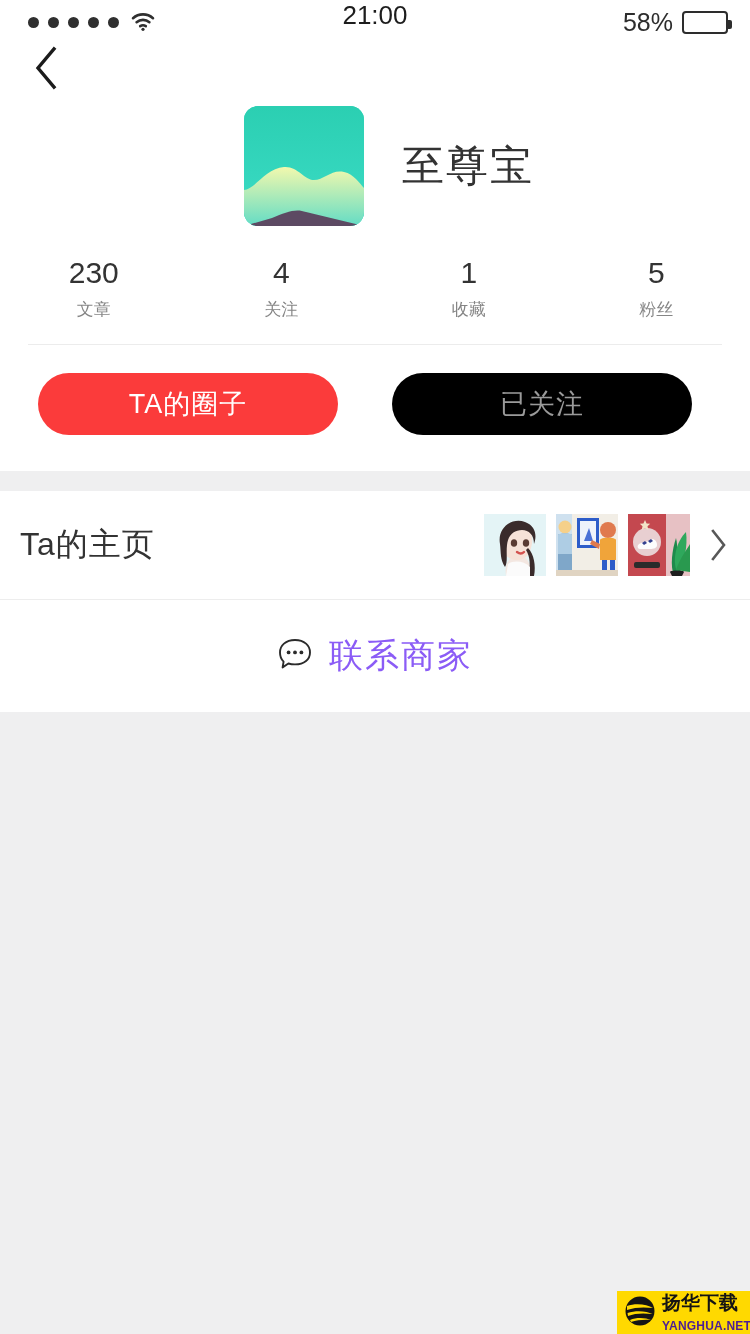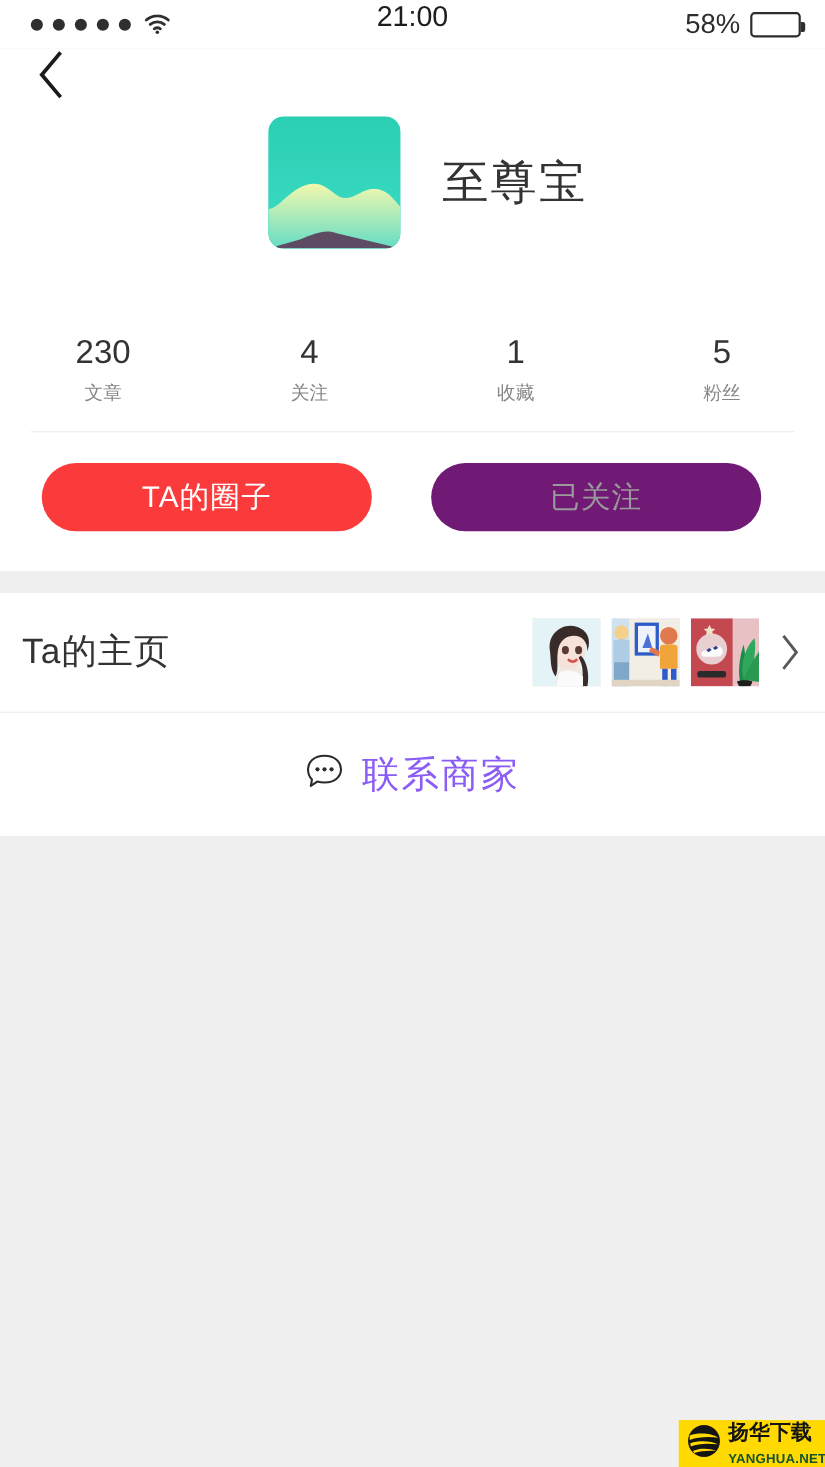--- a/index.html
+++ b/index.html
@@ -45,33 +45,33 @@
     background:#2ed3b7;
   }
   .uname{
     margin-left:38px; font-size:42px; color:#333333; letter-spacing:2px;
     line-height:1;
   }
 
   
   .stats{ display:flex; padding:30px 0 0 0; }
   .stat{ flex:1; text-align:center; }
-  .stat-num{ font-size:30px; color:#333333; line-height:1.15;margin-top:48px; }
+  .stat-num{ font-size:30px; color:#333333; line-height:1.15; }
   .stat-label{ font-size:17px; color:#858585; margin-top:7px; }
   .hr-inset{ height:1px; background:#ececec; margin:23px 28px 0 28px; }
 
   
   .actions{ display:flex; justify-content:space-between; padding:28px 58px 36px 38px; }
   .btn{
     width:300px; height:62px; border-radius:31px;
     display:flex; align-items:center; justify-content:center;
     font-size:27px; letter-spacing:1px;
   }
   .btn-primary{ background:#fb3b3b; color:#ffffff; }
-  .btn-disabled{ background:#701a75; color:#9a9a9a; }
+  .btn-disabled{ background:#000000; color:#9a9a9a; }
 
   
   .gap-band{ height:20px; background:#efeff0; }
 
   
   .white-block{ background:#ffffff; }
   .home-row{
     height:108px; display:flex; align-items:center;
     padding:0 22px 0 20px;
   }
@@ -90,21 +90,21 @@
   
   .filler{ background:#efeff0; height:610px; }
 
   
   .watermark{
     position:absolute; right:0; bottom:0; width:133px; height:43px;
     background:#ffd900; display:flex; align-items:center; gap:5px; padding-left:6px;
   }
   .wm-text{ display:flex; flex-direction:column; line-height:1;}
   .wm-cn{ font-size:19px; font-weight:bold; color:#141414; letter-spacing:0px;}
-  .wm-en{ font-size:12px; font-weight:bold; color:#14532d; letter-spacing:0.2px; margin-top:8px;text-align:center;}
+  .wm-en{ font-size:12px; font-weight:bold; color:#4c1d95; letter-spacing:0.2px; margin-top:8px;text-align:center;}
 </style>
 </head>
 <body>
 
 <div class="phone">
 
   <div class="statusbar">
     <div class="sb-left">
       <div class="dots">
         <span class="dot"></span>

